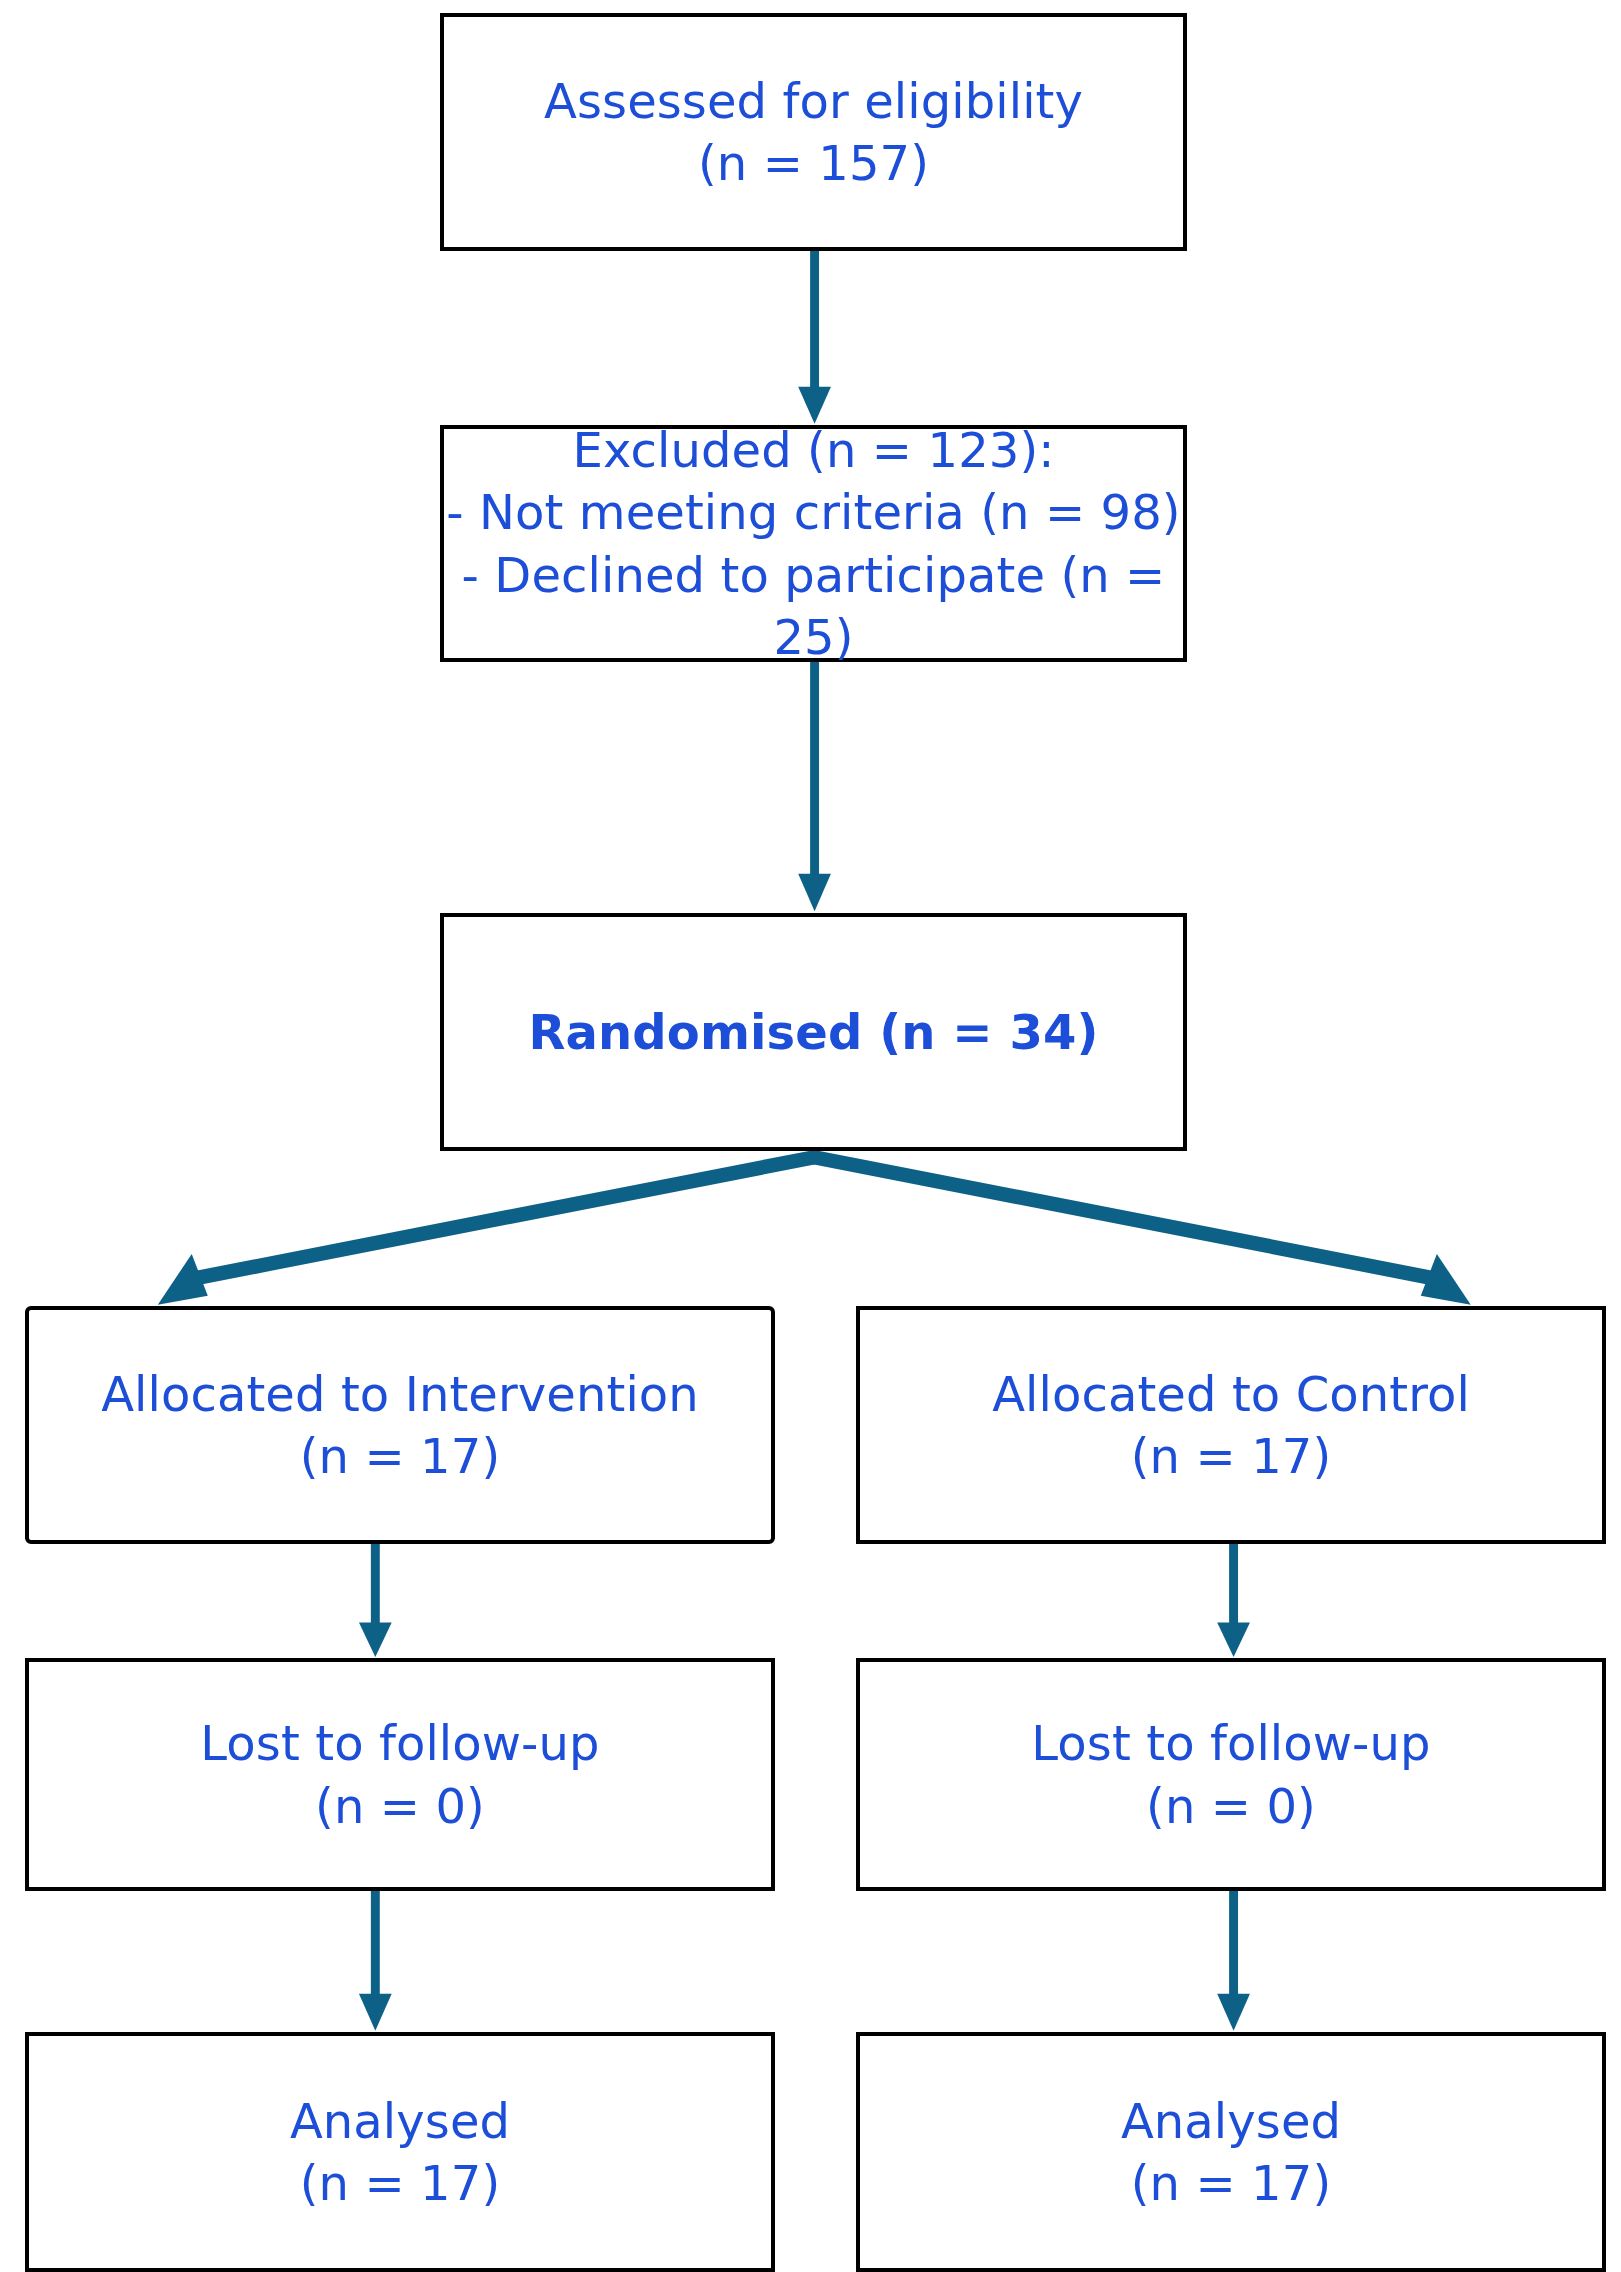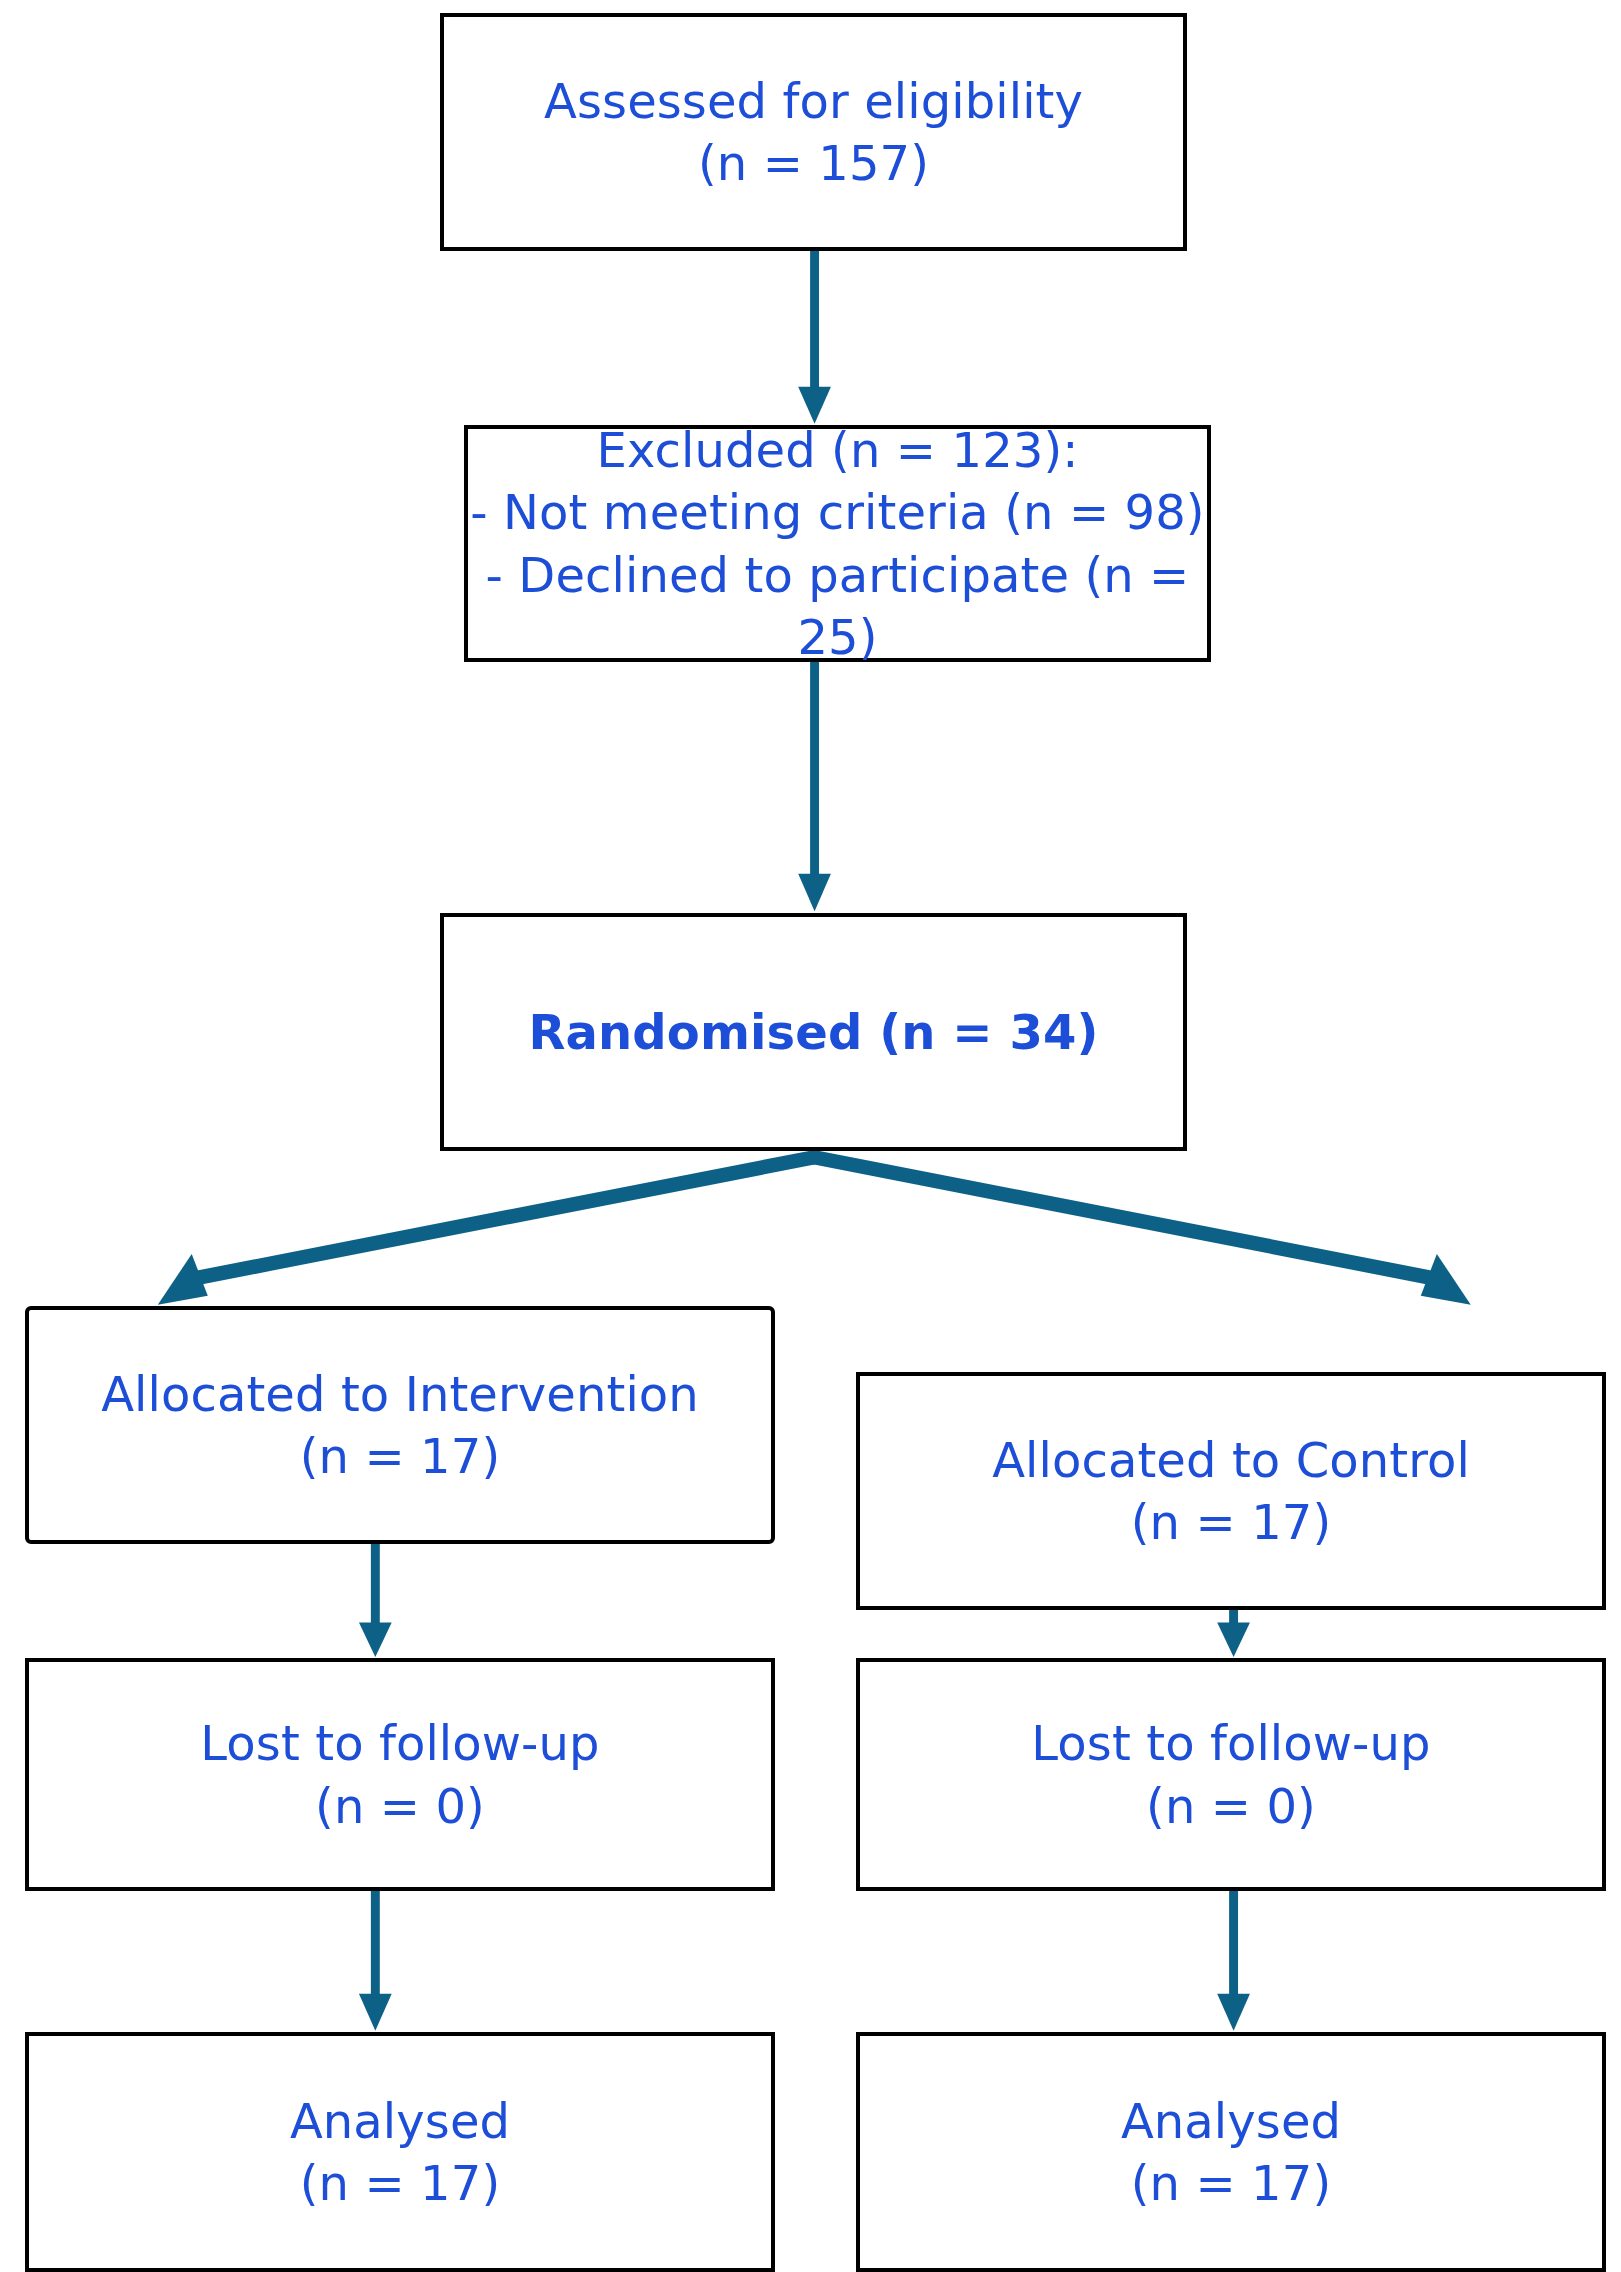--- a/index.html
+++ b/index.html
@@ -41,25 +41,25 @@
     left: 0;
     top: 0;
     width: 1622px;
     height: 2273px;
     z-index: 1;
     pointer-events: none;
   }
 
   
   #node-assessed   { left: 440px;  top: 13px;   width: 747px; height: 238px; }
-  #node-excluded   { left: 440px;  top: 425px;  width: 747px; height: 237px; margin-left: 24px; }
+  #node-excluded   { left: 440px;  top: 425px;  width: 747px; height: 237px; }
   #node-randomised { left: 440px;  top: 913px; width: 747px; height: 238px; font-weight: bold; }
 
   #node-alloc-intervention { left: 25px;   top: 1306px; width: 750px; height: 238px; border-radius: 6px; }
-  #node-alloc-control      { left: 856px; top: 1372px; width: 750px; height: 238px; }
+  #node-alloc-control      { left: 856px; top: 1306px; width: 750px; height: 238px; }
 
   #node-lost-intervention  { left: 25px;   top: 1658px; width: 750px; height: 233px; }
   #node-lost-control       { left: 856px; top: 1658px; width: 750px; height: 233px; }
 
   #node-analysed-intervention { left: 25px;   top: 2032px; width: 750px; height: 240px; }
   #node-analysed-control      { left: 856px; top: 2032px; width: 750px; height: 240px; }
 </style>
 </head>
 <body>
 

